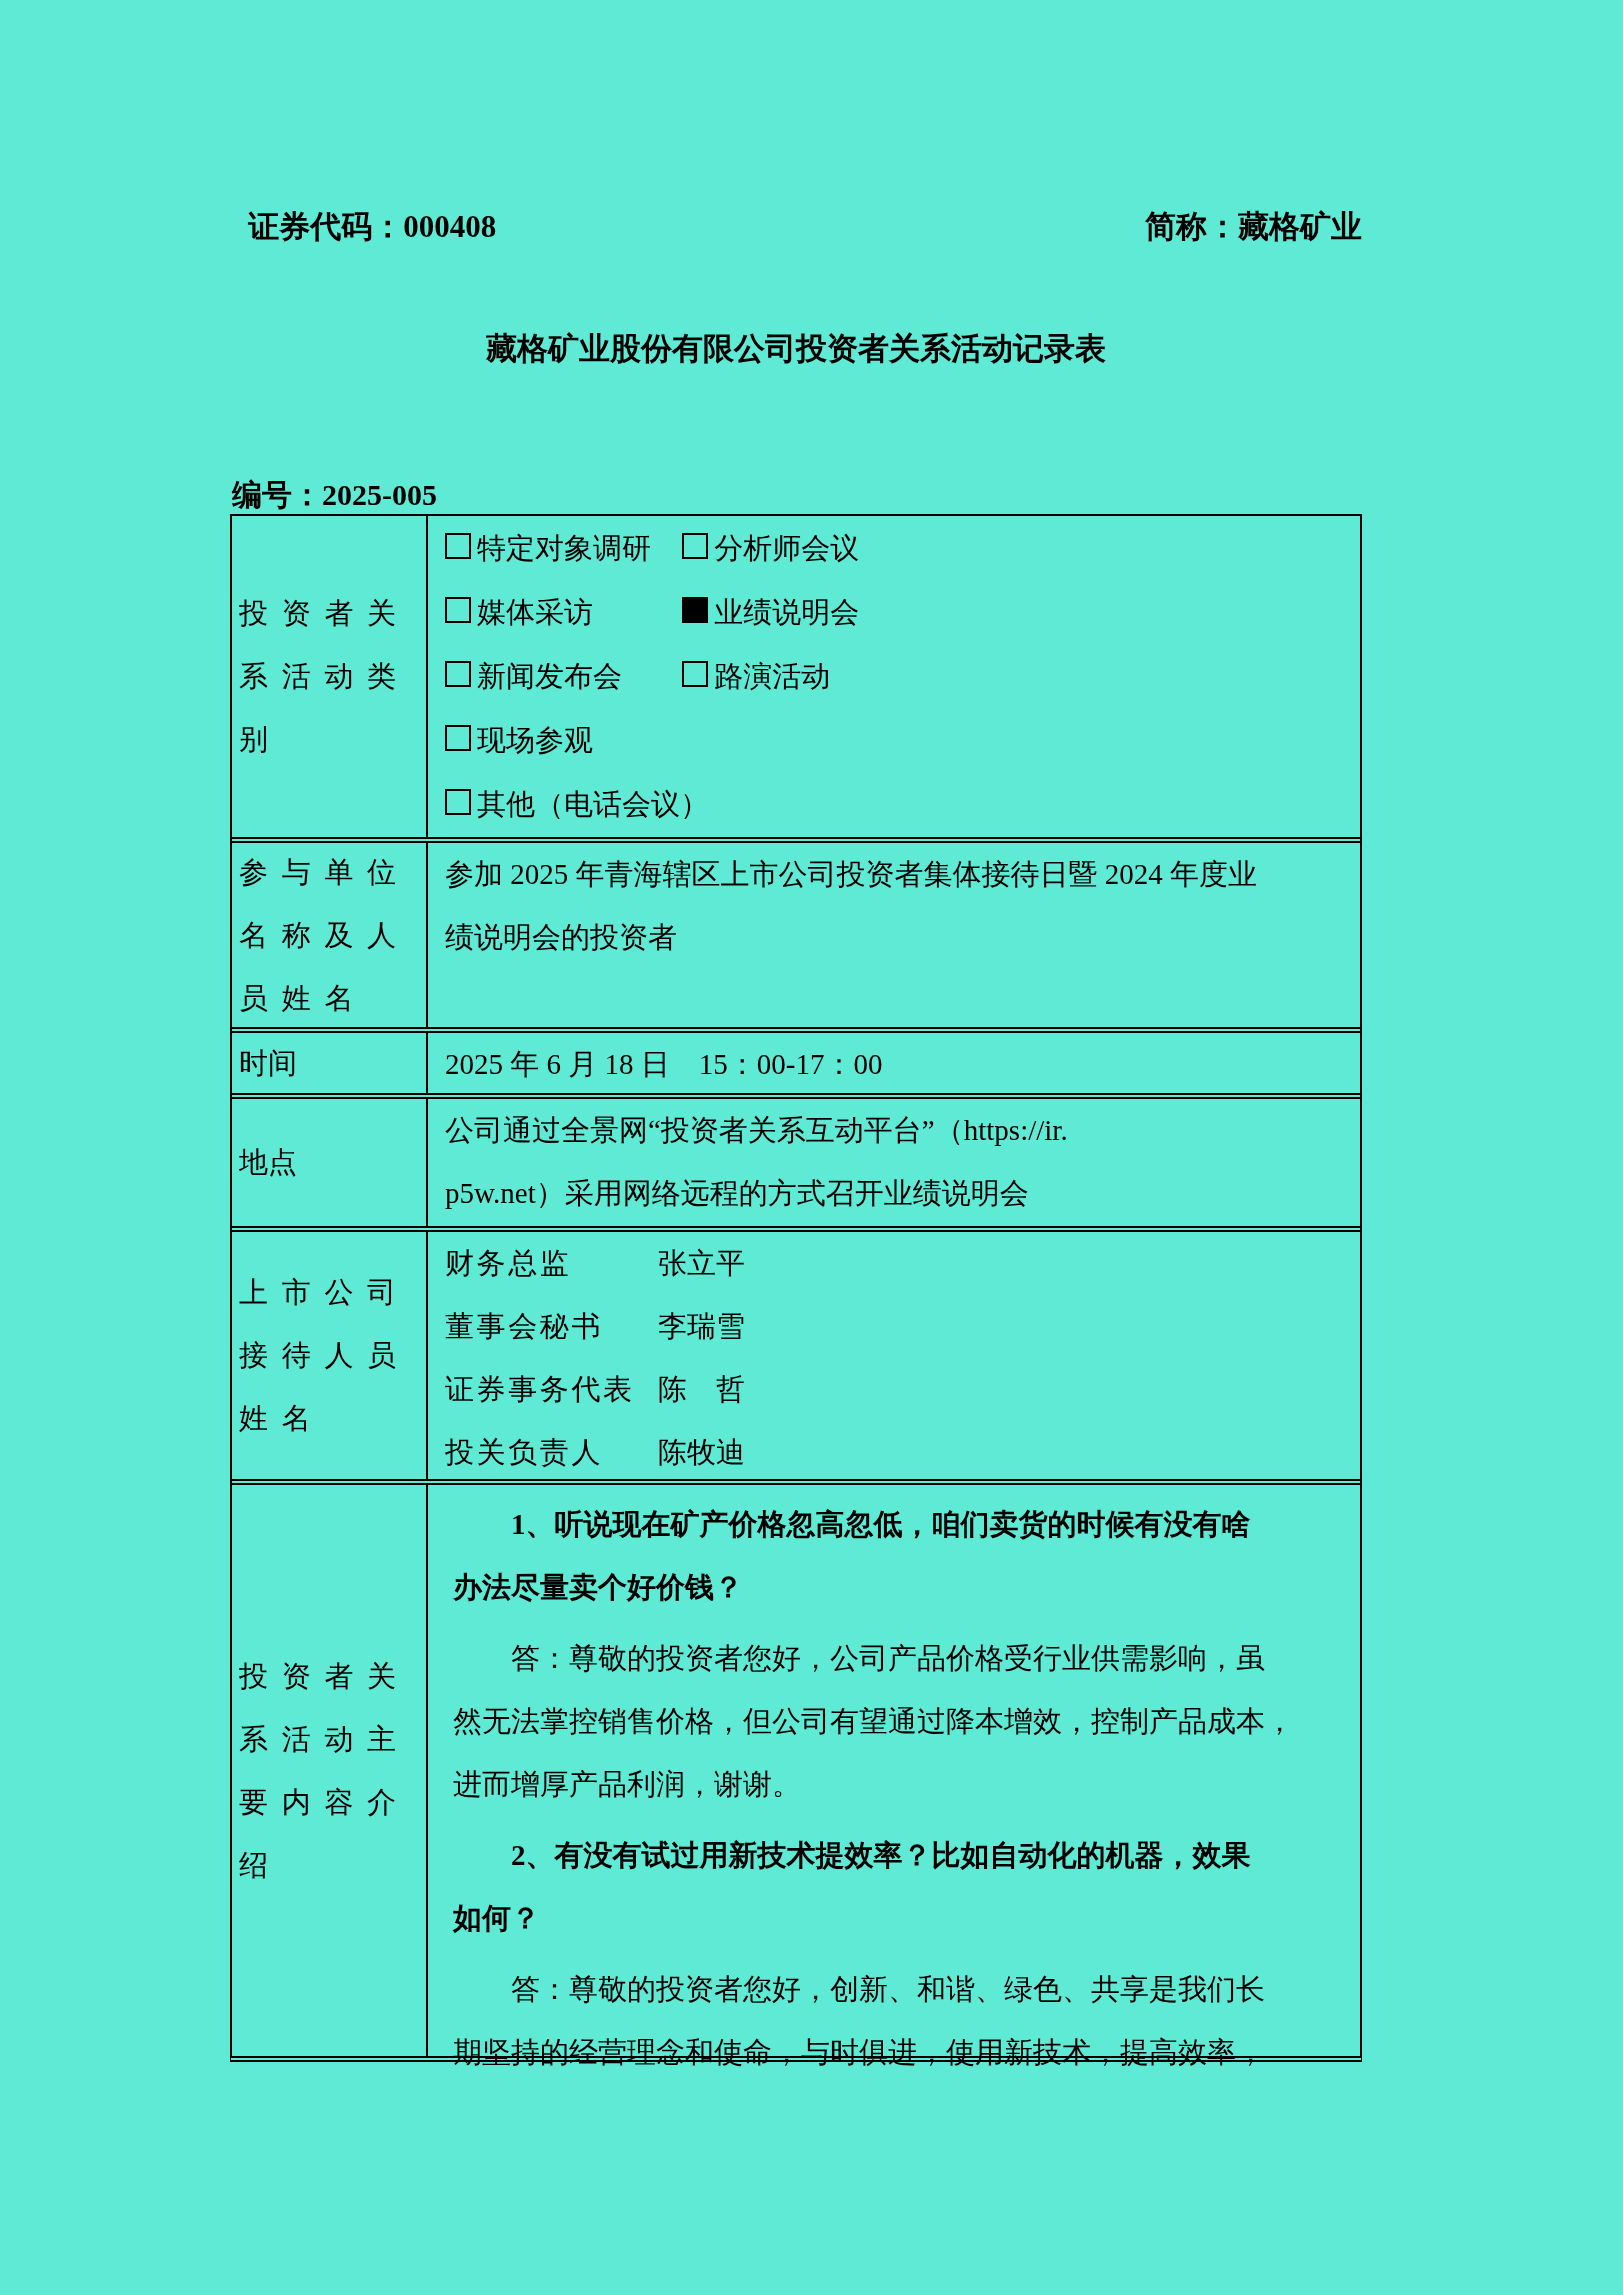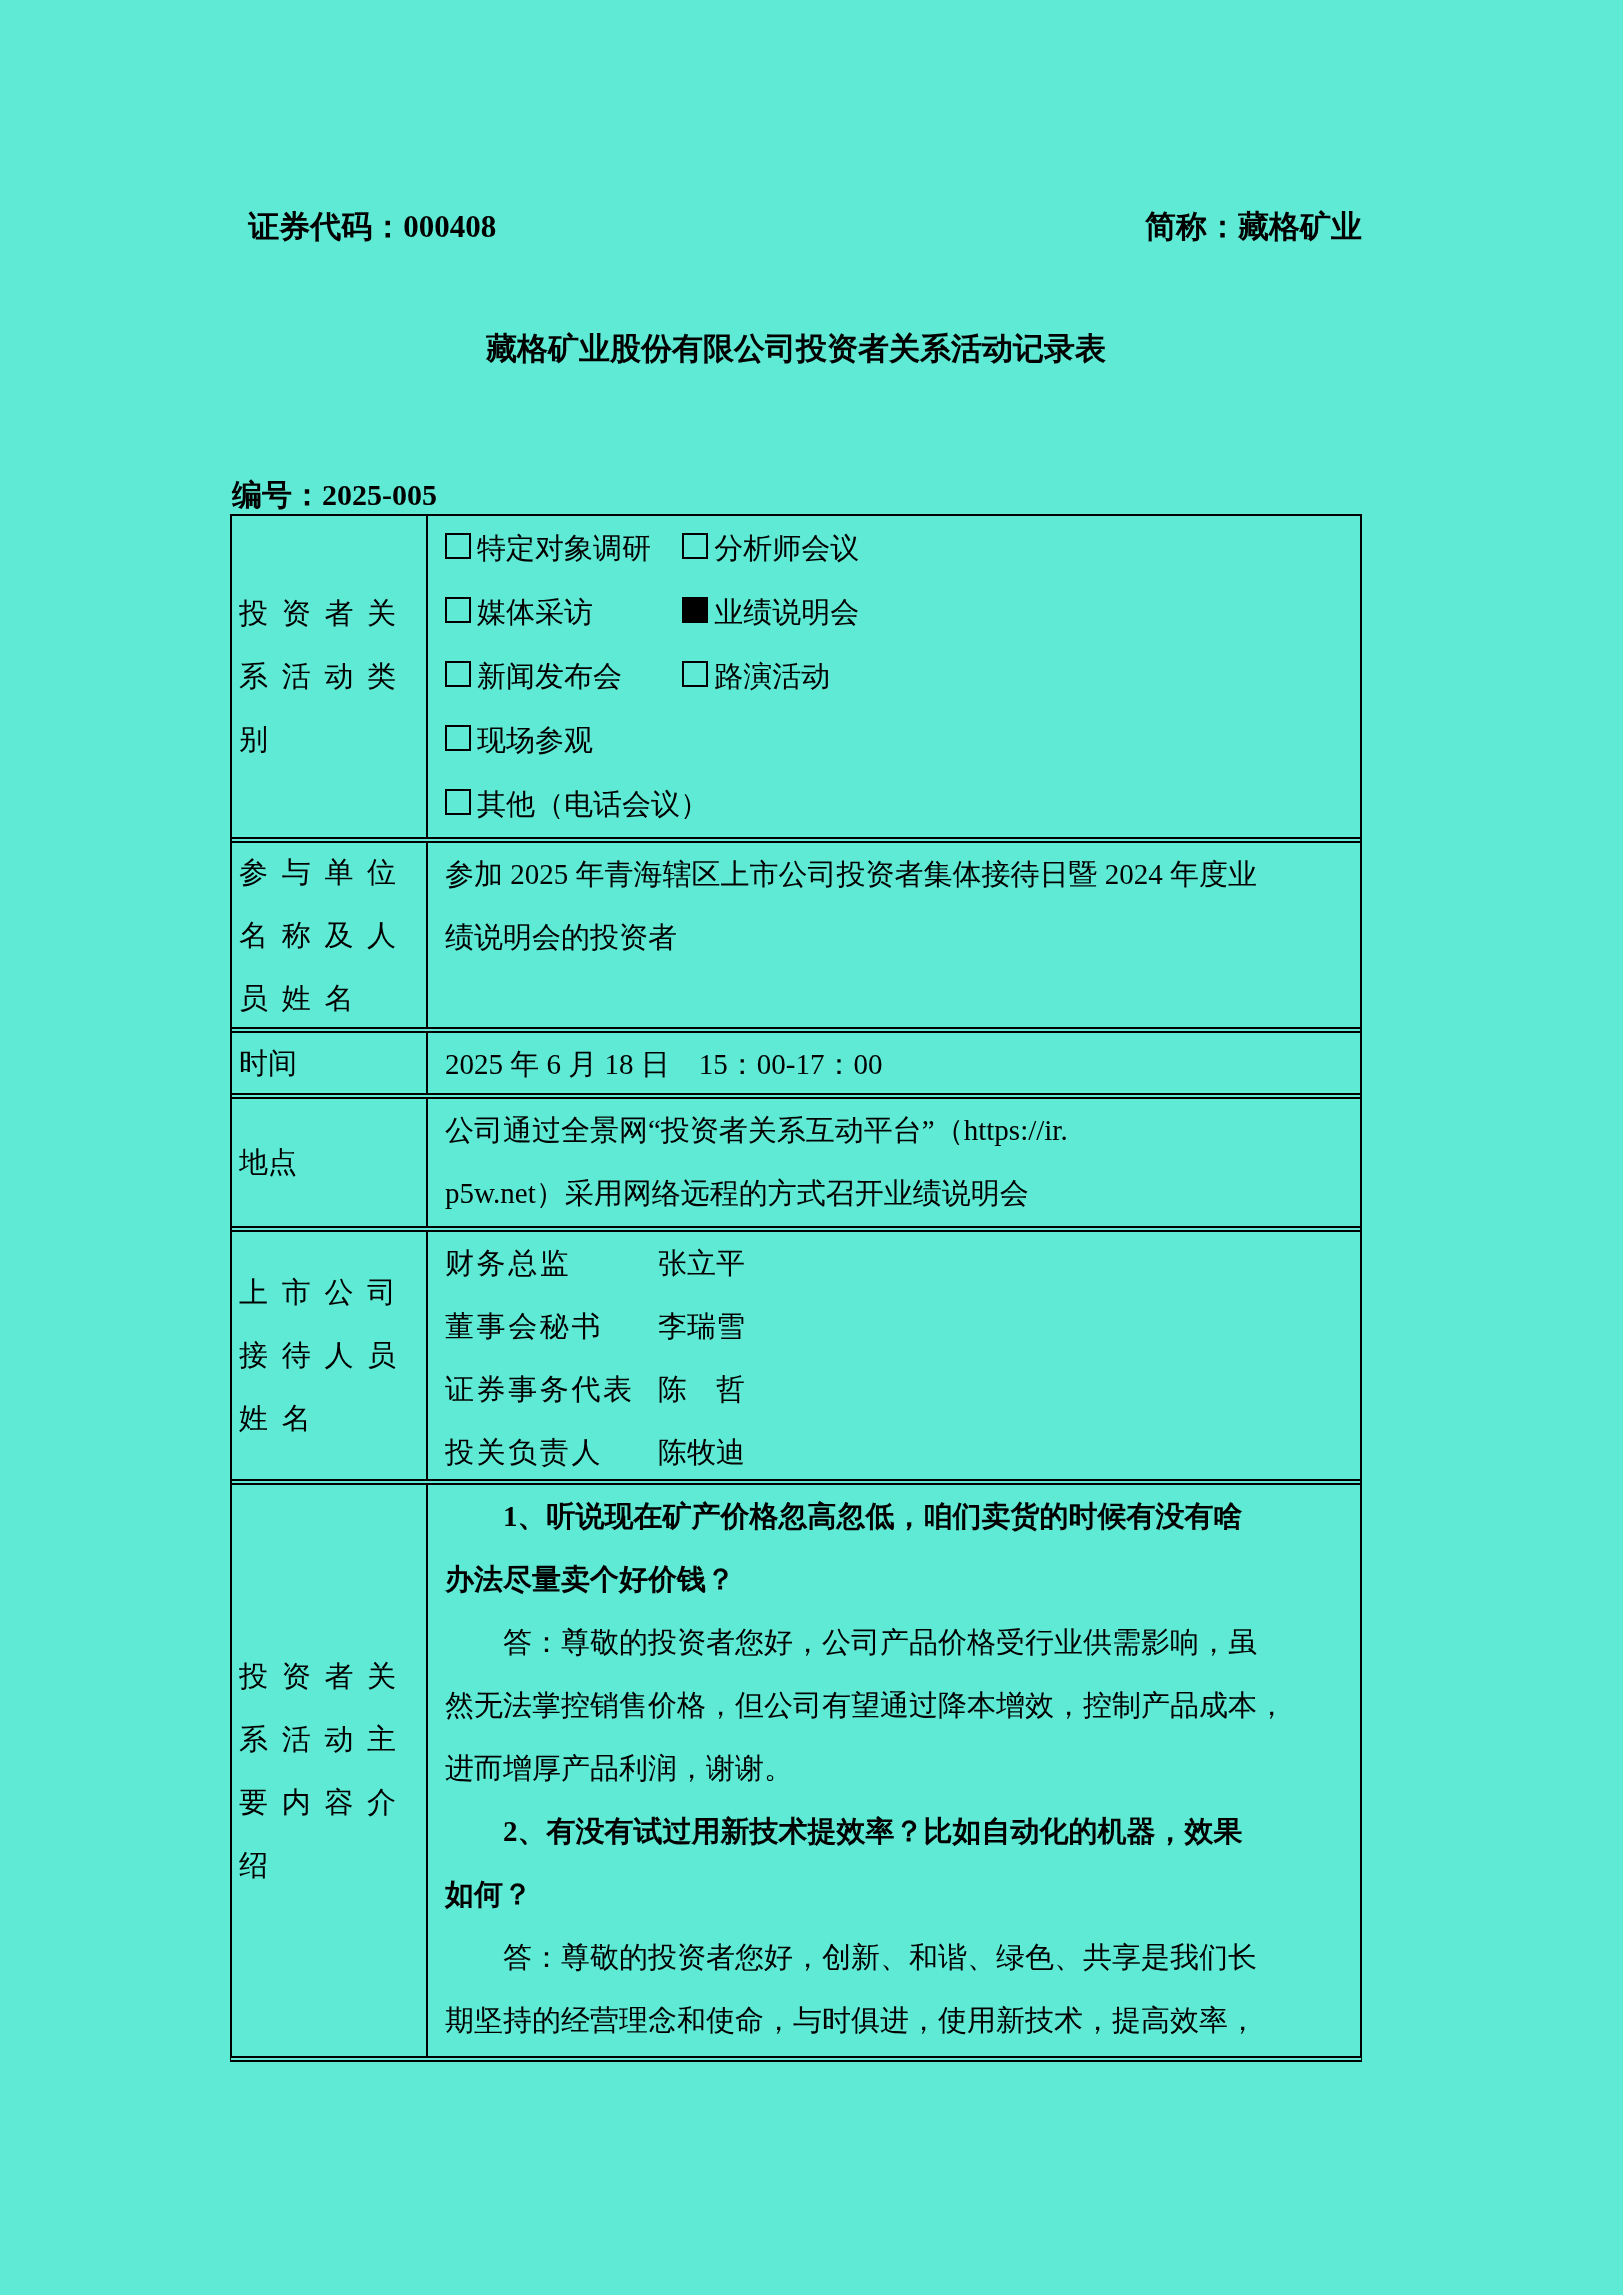--- a/index.html
+++ b/index.html
@@ -59,21 +59,21 @@
   .optline{height:64px;}
   .opt-first{display:inline-block;width:230px;}
   .box{
     display:inline-block;width:22px;height:22px;
     border:2px solid #000;
     margin-right:5.9px;vertical-align:-0.7px;
   }
   .box[data-checked="true"]{background:#000;border-color:#000;}
   .staff-line{display:flex;}
   .staff-role{width:213px;flex:0 0 213px;letter-spacing:2.6px;}
-  .qa-block{margin:0;white-space:pre-line;}
+  .qa-block{margin:8px;white-space:pre-line;}
   .qa-block.q{font-weight:bold;}
 </style>
 </head>
 <body>
 
 <div class="page">
 
   <div class="doc-header">
     <span class="hl">证券代码：000408</span>
     <span>简称：藏格矿业</span>

